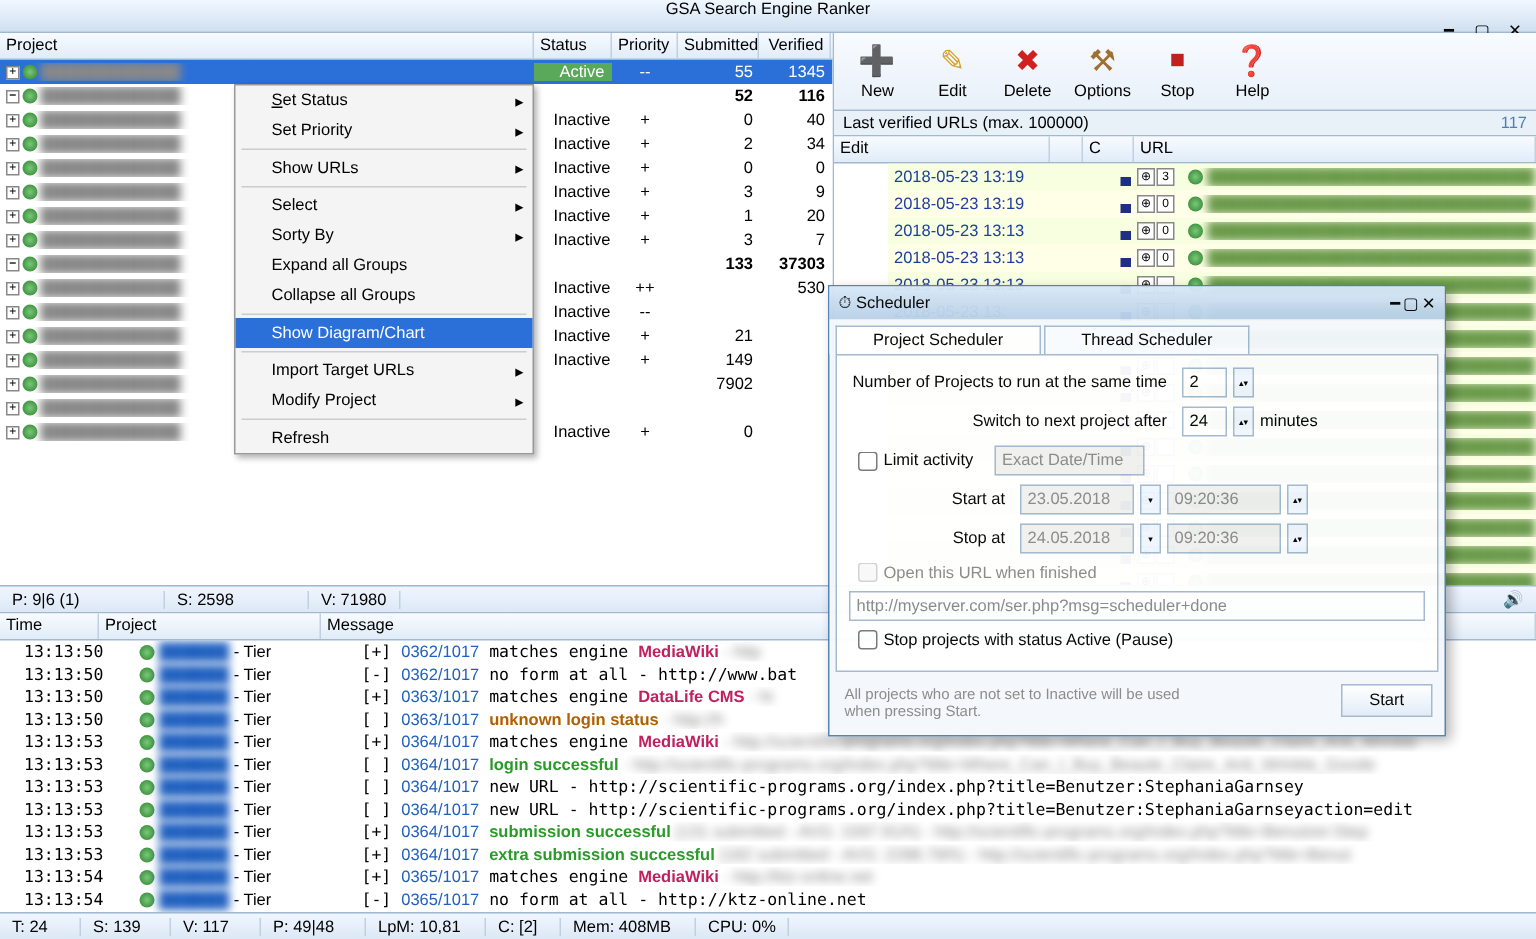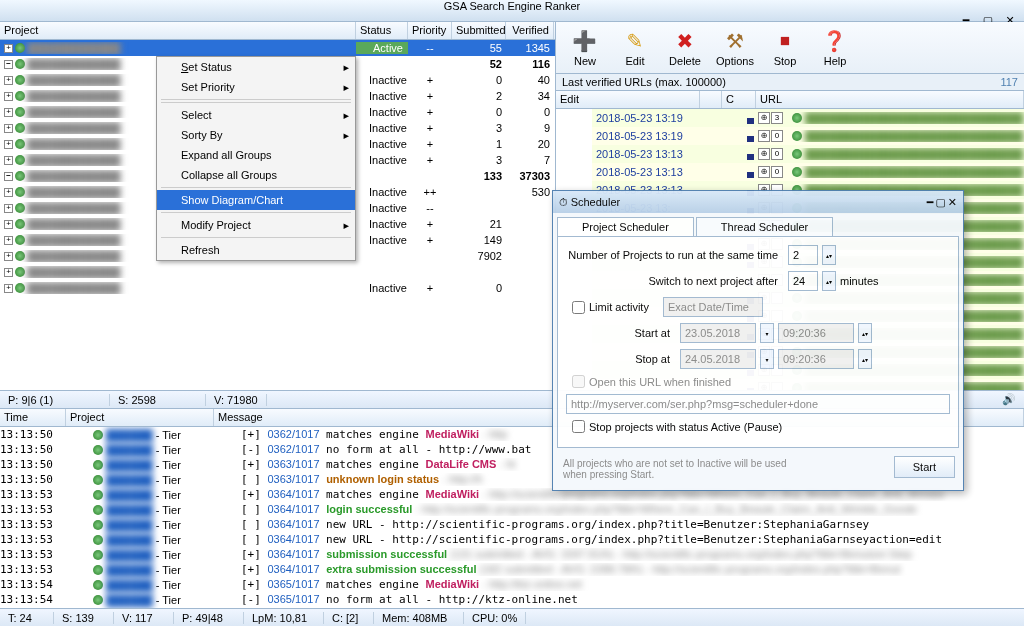--- a/index.html
+++ b/index.html
@@ -58,21 +58,21 @@
 
 .status-bar { height: 18px; background: linear-gradient(#f0f6ff, #dce8f6); border-top: 1px solid #a0b8d0; display: flex; align-items: center; }
 .status-bar div { padding: 0 8px; border-right: 1px solid #c0d0e0; }
 
 .log-pane { height: 200px; display: flex; flex-direction: column; background: #fff; border-top: 1px solid #a0b8d0; }
 .log-hdr { display: flex; background: linear-gradient(#f8fbff, #e0ecf8); border-bottom: 1px solid #a0b8d0; height: 18px; }
 .log-hdr div { border-right: 1px solid #c0d0e0; padding: 2px 4px; }
 .lh-time { width: 66px; } .lh-proj { width: 148px; } .lh-msg { flex: 1; }
 .log-body { flex: 1; overflow: hidden; }
 .log-row { display: flex; height: 15px; align-items: center; }
-.lr-time { width: 66px; padding-left: 0; font-family: monospace; } .lr-proj { width: 148px; display: flex; align-items: center; gap: 3px; margin-left: 27px; }
+.lr-time { width: 66px; padding-left: 16px; font-family: monospace; } .lr-proj { width: 148px; display: flex; align-items: center; gap: 3px; margin-left: 27px; }
 .lr-proj .blur { filter: blur(3px); color: #2060c0; } .lr-msg { flex: 1; font-family: monospace; white-space: nowrap; overflow: hidden; }
 .m-num { color: #2060c0; } .m-eng { color: #c02060; font-weight: bold; } .m-ok { color: #2a9a2a; font-weight: bold; }
 .m-warn { color: #b06000; font-weight: bold; } .m-url { filter: blur(3px); color: #888; }
 
 .scheduler { position: absolute; left: 552px; top: 190px; width: 412px; background: #f4f8fc; border: 1px solid #5080b0; box-shadow: 3px 3px 8px rgba(0,0,0,.3); z-index: 100; opacity: 0.96; }
 .scheduler .sch-title { height: 22px; background: linear-gradient(#d8e8f8, #b8d0e8); display: flex; align-items: center; padding: 0 6px; }
 .scheduler .sch-title .wc { margin-left: auto; display: flex; gap: 2px; }
 .scheduler .tabs { display: flex; background: #f4f8fc; padding: 4px 4px 0; }
 .scheduler .tab { padding: 3px 24px; border: 1px solid #a0b8d0; border-bottom: none; background: #f8fbff; margin-right: 2px; }
 .scheduler .tab.active { background: #fff; }
@@ -608,28 +608,30 @@
   <div style="width:80px">LpM: 10,81</div>
   <div style="width:50px">C: [2]</div>
   <div style="width:90px">Mem: 408MB</div>
   <div>CPU: 0%</div>
 </div>
 
 <div class="context-menu">
   <div class="mi arrow"><span class="ul">S</span><span>et Status</span></div>
   <div class="mi arrow"><span>Set Priority</span></div>
   <div class="sep"></div>
+  <div class="mi arrow"><span>Show URLs</span></div>
   <div class="sep"></div>
   <div class="mi arrow"><span>Select</span></div>
   <div class="mi arrow"><span>Sorty By</span></div>
   <div class="mi"><span>Expand all Groups</span></div>
   <div class="mi"><span>Collapse all Groups</span></div>
   <div class="sep"></div>
   <div class="mi hl"><span>Show Diagram/Chart</span></div>
   <div class="sep"></div>
+  <div class="mi arrow"><span>Import Target URLs</span></div>
   <div class="mi arrow"><span>Modify Project</span></div>
   <div class="sep"></div>
   <div class="mi"><span>Refresh</span></div>
 </div>
 
 <div class="scheduler">
   <div class="sch-title">
     <span>⏱</span>&nbsp;
     <span>Scheduler</span>
     <div class="wc">

